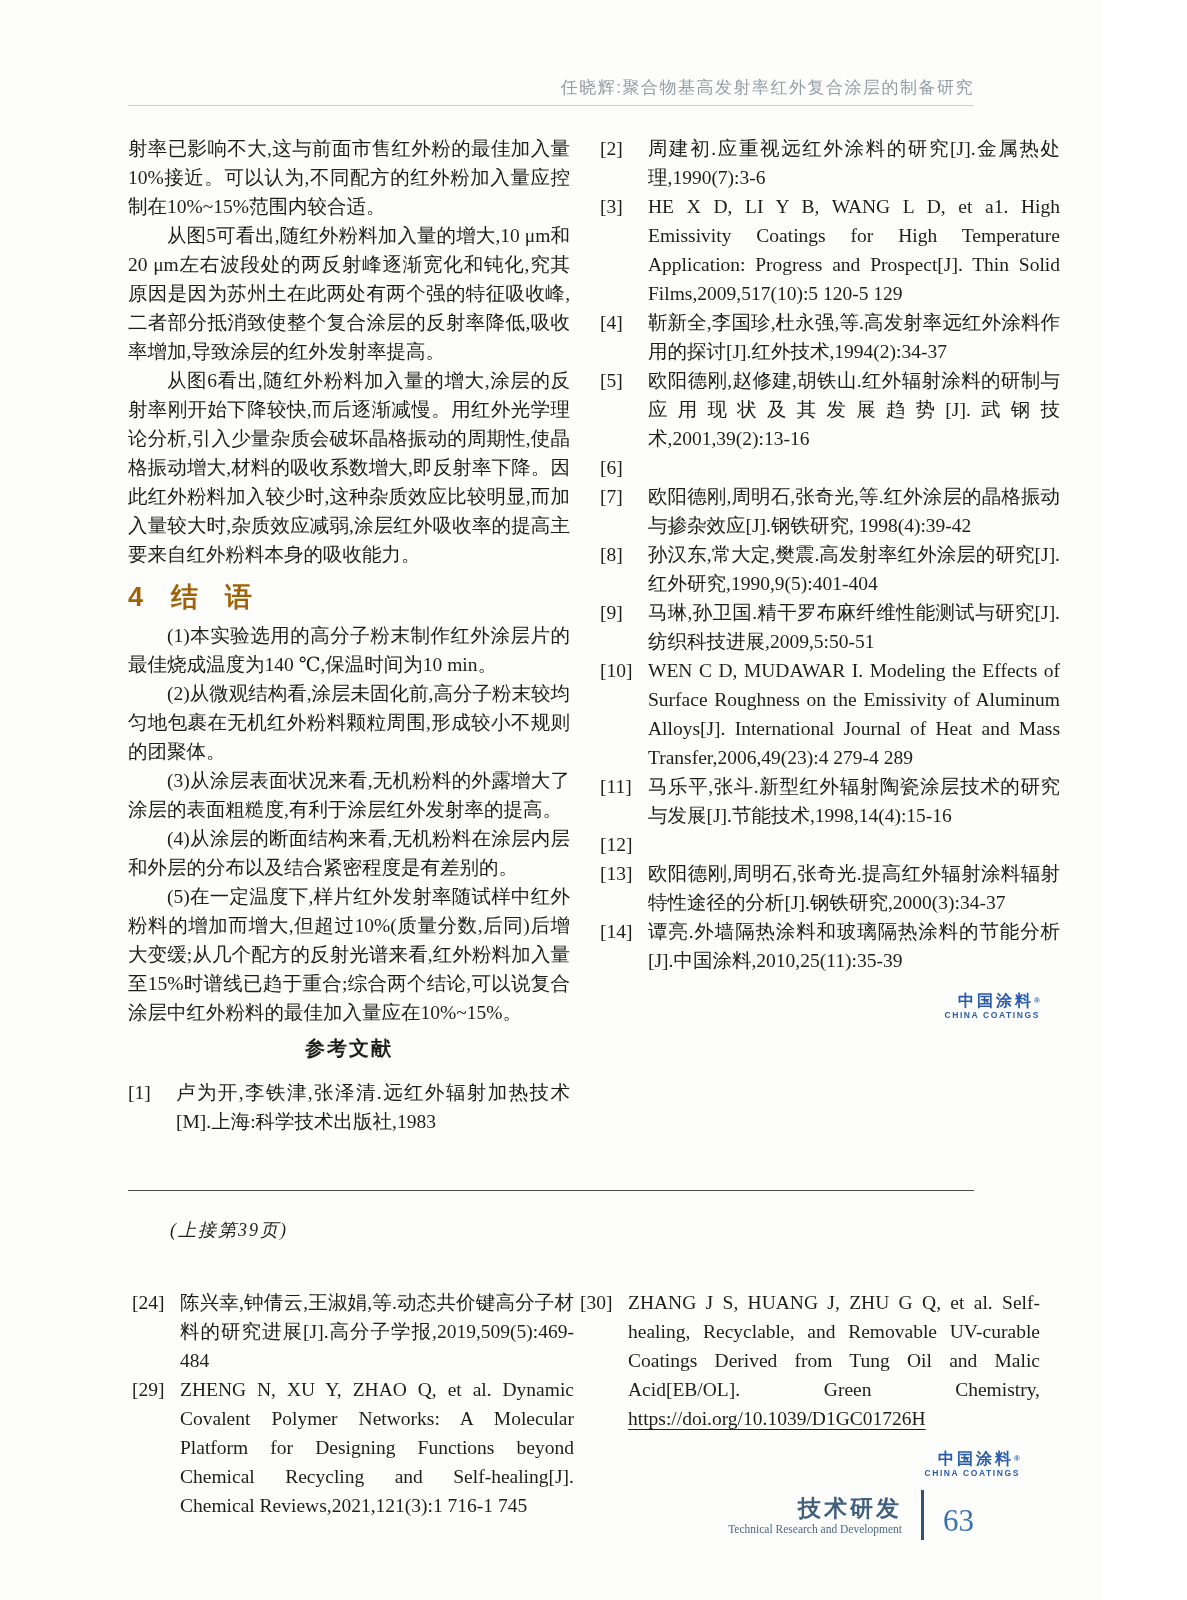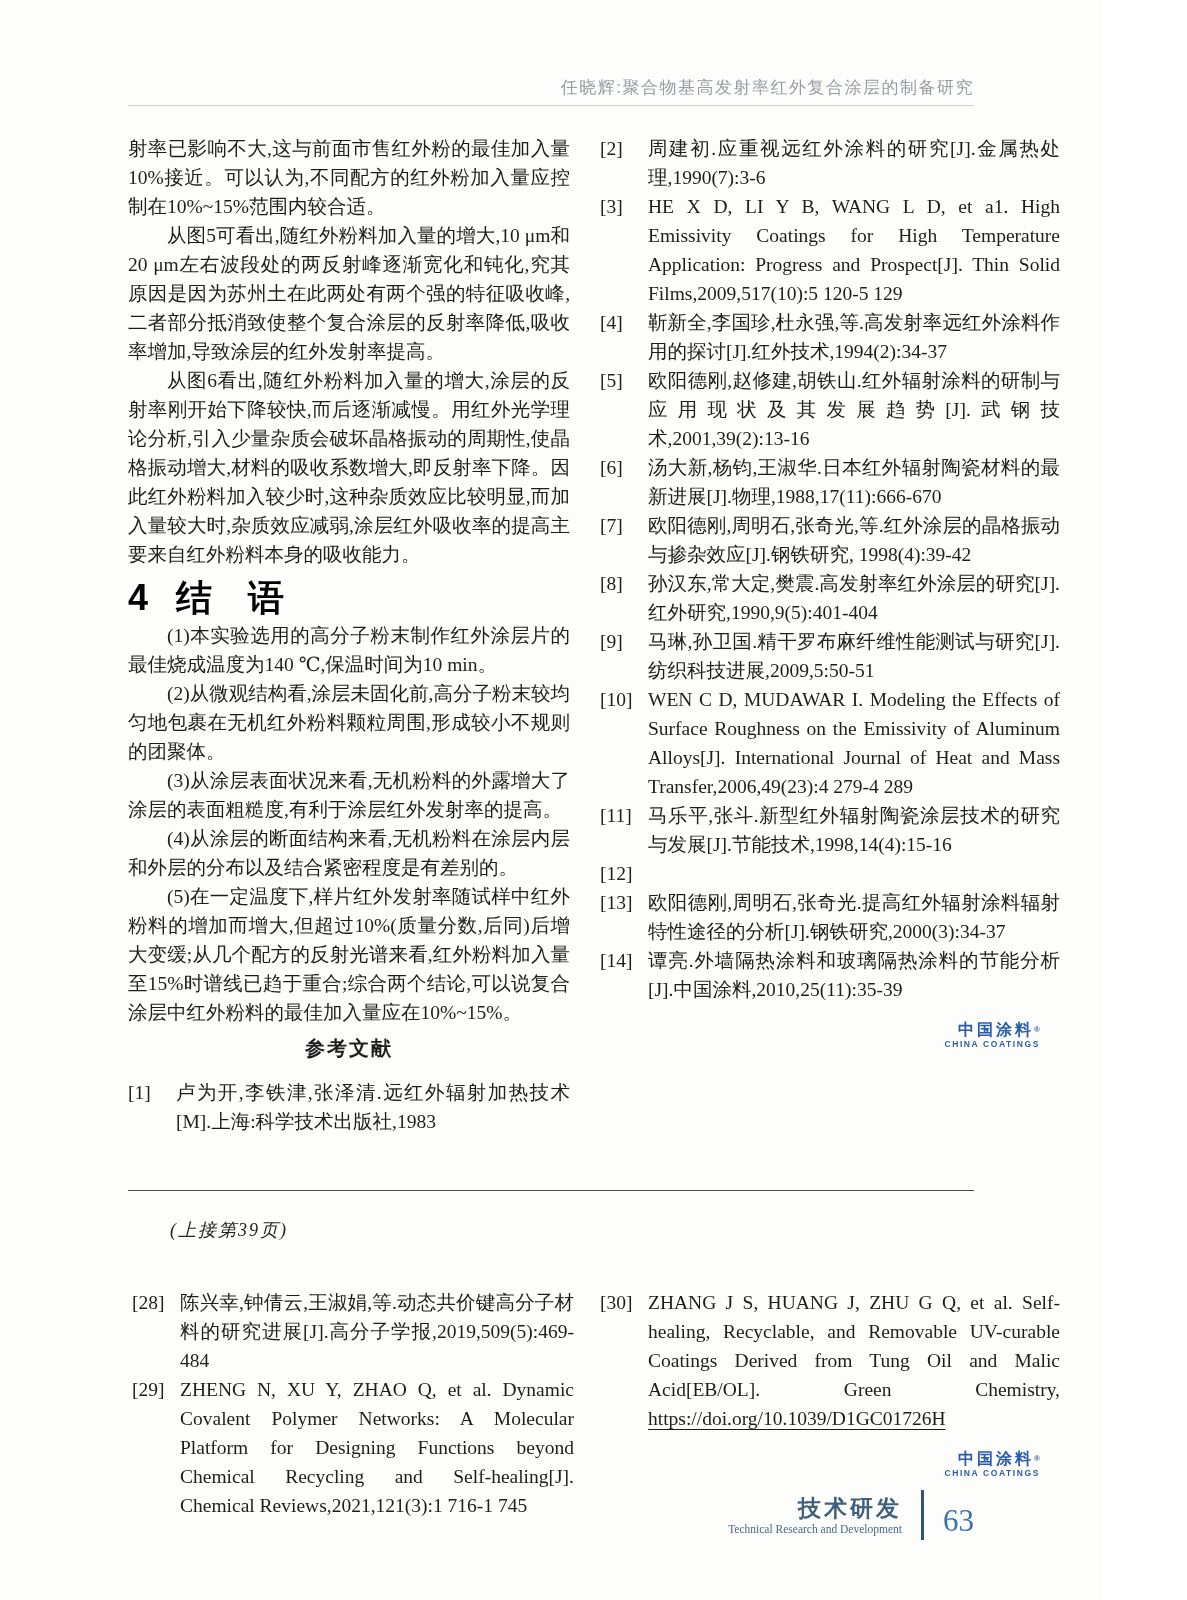--- a/index.html
+++ b/index.html
@@ -29,30 +29,30 @@
   
   .col{
     position:absolute;
     text-align:justify;
     font-size:19.5px;
     line-height:29px;
   }
   .col-left{ left:128px; top:134px; width:442px; }
   .col-right{ left:600px; top:134px; width:460px; }
   .col-bleft{ left:132px; top:1288px; width:442px; }
-  .col-bright{ left:600px; top:1288px; width:460px; }
+  .col-bright{ left:580px; top:1288px; width:460px; }
   .col p{ margin:0; }
   p.ind{ text-indent:2em; }
   
   .section-heading{
     margin:14px 0 9px 0;
     font-family:"Liberation Sans","DejaVu Sans",sans-serif;
     font-weight:bold;
-    font-size:36px;
-    color:#000000;
+    font-size:27px;
+    color:#a16207;
     text-align:left;
   }
   .section-heading .sec-num{ margin-right:28px; }
   
   .ref-heading{
     text-align:center;
     font-weight:bold;
     font-size:20px;
     margin:7px 0 15px 0;
     font-family:"Liberation Sans","DejaVu Sans",sans-serif;
@@ -178,21 +178,20 @@
     <div class="ref">
       <span class="n">[4]</span>
       <span class="t">靳新全,李国珍,杜永强,等.高发射率远红外涂料作用的探讨[J].红外技术,1994(2):34-37</span>
     </div>
     <div class="ref">
       <span class="n">[5]</span>
       <span class="t">欧阳德刚,赵修建,胡铁山.红外辐射涂料的研制与应用现状及其发展趋势[J].武钢技术,2001,39(2):13-16</span>
     </div>
     <div class="ref">
       <span class="n">[6]</span>
-      <span class="t">汤大新,杨钧,王淑华.日本红外辐射陶瓷材料的最新进展[J].物理,1988,17(11):666-670</span>
     </div>
     <div class="ref">
       <span class="n">[7]</span>
       <span class="t">欧阳德刚,周明石,张奇光,等.红外涂层的晶格振动与掺杂效应[J].钢铁研究, 1998(4):39-42</span>
     </div>
     <div class="ref">
       <span class="n">[8]</span>
       <span class="t">孙汉东,常大定,樊震.高发射率红外涂层的研究[J].红外研究,1990,9(5):401-404</span>
     </div>
     <div class="ref">
@@ -225,21 +224,21 @@
         <div class="logo-en">CHINA COATINGS</div>
       </div>
     </div>
   </div>
 
   <div class="section-rule"></div>
   <div class="cont-note">(上接第39页)</div>
 
   <div class="col col-bleft">
     <div class="ref">
-      <span class="n">[28]</span>
+      <span class="n">[24]</span>
       <span class="t">陈兴幸,钟倩云,王淑娟,等.动态共价键高分子材料的研究进展[J].高分子学报,2019,509(5):469-484</span>
     </div>
     <div class="ref">
       <span class="n">[29]</span>
       <span class="t">ZHENG N, XU Y, ZHAO Q, et al. Dynamic Covalent Polymer Networks: A Molecular Platform for Designing Functions beyond Chemical Recycling and Self-healing[J]. Chemical Reviews,2021,121(3):1 716-1 745</span>
     </div>
   </div>
 
   <div class="col col-bright">
     <div class="ref">

